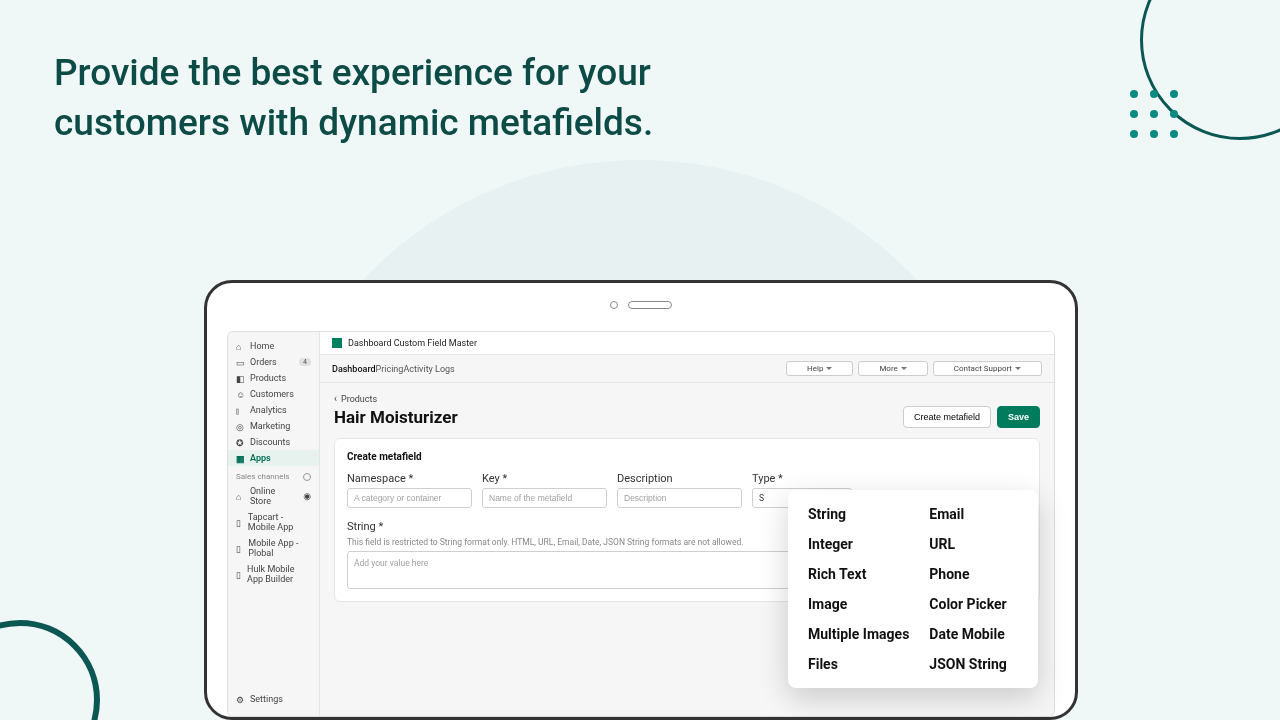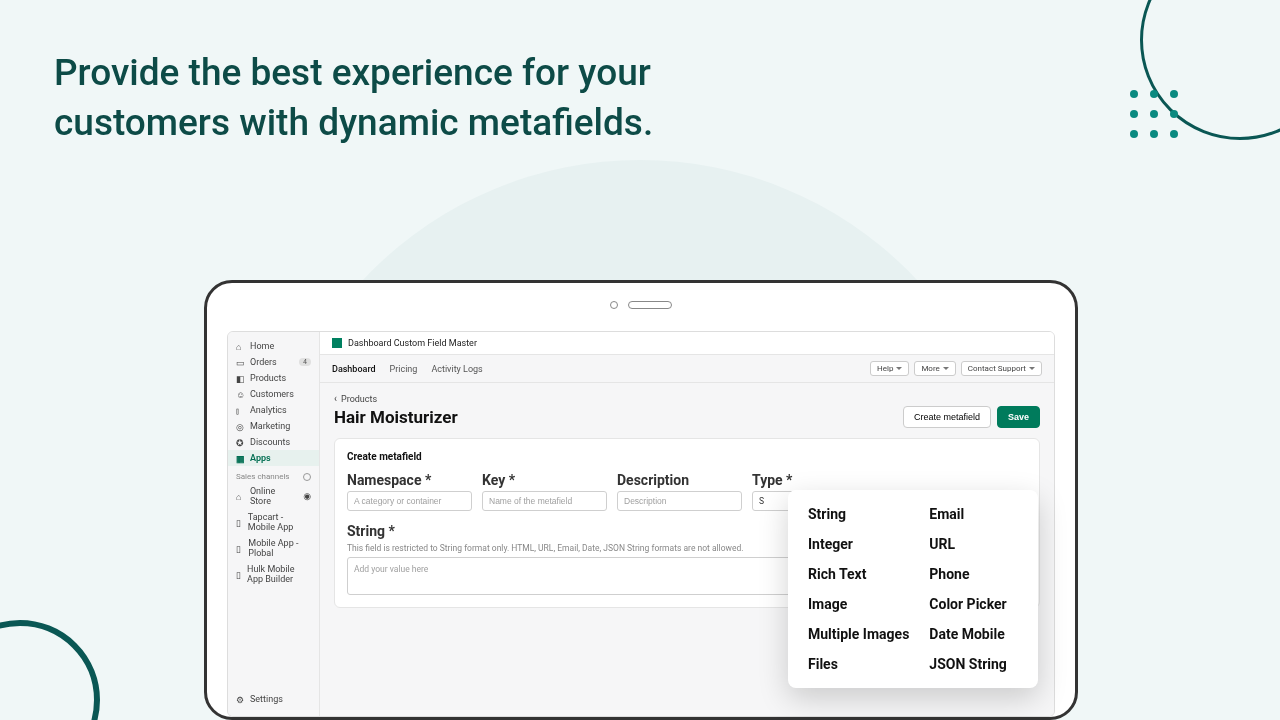--- a/index.html
+++ b/index.html
@@ -29,43 +29,43 @@
   .nav-icon { width:9px; height:9px; display:inline-block; }
   .section-label { padding:6px 8px 2px; font-size:8px; color:#888; display:flex; justify-content:space-between; align-items:center; }
   .badge { background:#e0e0e0; border-radius:6px; padding:0 4px; font-size:7px; color:#555; }
   .settings-item { margin-top:auto; display:flex; align-items:center; gap:5px; padding:6px 8px; cursor:pointer; color:#444; }
   .plus-circle { width:8px; height:8px; border:1px solid #999; border-radius:50%; position:relative; }
 
   .main { flex:1; display:flex; flex-direction:column; background:#f6f6f7; }
   .appbar { padding:6px 12px; display:flex; align-items:center; gap:6px; border-bottom:1px solid #e5e5e5; background:#fff;}
   .app-logo { width:10px; height:10px; background:#008060; display:inline-block; }
   .appbar-title { font-size:9px; color:#222; }
-  .tabbar { display:flex; align-items:center; padding:6px 12px; border-bottom:1px solid #e5e5e5; gap:14px; background:#f6f6f7;}
+  .tabbar { display:flex; align-items:center; padding:6px 12px; border-bottom:1px solid #e5e5e5; gap:0; background:#f6f6f7;}
   .tab { color:#555; cursor:pointer; }
   .tab.active { color:#111; font-weight:500; }
   .tabbar-right { margin-left:auto; display:flex; gap:5px; }
-  .mini-btn { border:1px solid #ccc; background:#fff; border-radius:3px; padding:2px 6px; font-size:8px; cursor:pointer; display:flex; align-items:center; gap:3px; }
+  .mini-btn { border:1px solid #ccc; background:#fff; border-radius:3px; padding:2px 20px; font-size:8px; cursor:pointer; display:flex; align-items:center; gap:3px; }
   .caret { width:0; height:0; border-left:3px solid transparent; border-right:3px solid transparent; border-top:3px solid #777; display:inline-block; }
 
   .content { padding:10px 14px; flex:1; position:relative; }
   .breadcrumb { display:flex; align-items:center; gap:4px; color:#444; cursor:pointer; font-size:9px; }
   .breadcrumb .chev { font-size:10px; }
   .page-row { display:flex; justify-content:space-between; align-items:center; margin-top:2px; }
   .page-title { font-size:17px; font-weight:700; color:#111; }
   .page-actions { display:flex; gap:6px; }
   .btn { border-radius:4px; padding:5px 10px; font-size:9px; cursor:pointer; border:1px solid #ccc; background:#fff; }
   .btn.primary { background:#007b5c; border-color:#007b5c; color:#fff; font-weight:700; }
 
   .card { background:#fff; border:1px solid #e5e5e5; border-radius:6px; margin-top:10px; padding:12px; }
   .card-title { font-weight:700; font-size:10px; color:#111; margin-bottom:10px; }
   .field-row { display:flex; gap:10px; }
   .field { display:flex; flex-direction:column; gap:3px; flex:1; position:relative;}
   .field.small { flex:0 0 110px;}
   .field.type { flex:0 0 100px;}
-  .field-label { font-size:14px; color:#333;font-weight:bold; }
+  .field-label { font-size:11px; color:#333; }
   .input { border:1px solid #cfcfcf; border-radius:3px; padding:4px 6px; font-size:8.5px; color:#333; background:#fff; height:20px; }
   .input::placeholder { color:#a0a0a0; }
   .select { border:1px solid #cfcfcf; border-radius:3px; padding:4px 6px; font-size:8.5px; color:#333; background:#fff; height:20px; display:flex; align-items:center; justify-content:space-between; cursor:pointer; }
   .helper { font-size:8.5px; color:#888; margin-top:4px; }
   .value-area { border:1px solid #cfcfcf; border-radius:3px; padding:6px; font-size:8.5px; color:#a0a0a0; background:#fff; height:38px; margin-top:4px; }
 
   
   .popover { position:absolute; top:490px; left:788px; width:250px; background:#fff; border-radius:8px; box-shadow:0 10px 30px rgba(0,0,0,.18); padding:16px 20px; z-index:5; display:grid; grid-template-columns:1fr 1fr; column-gap:20px; row-gap:14px; }
   .pop-item { font-size:14px; font-weight:700; color:#111; cursor:pointer; white-space:nowrap; }
   

